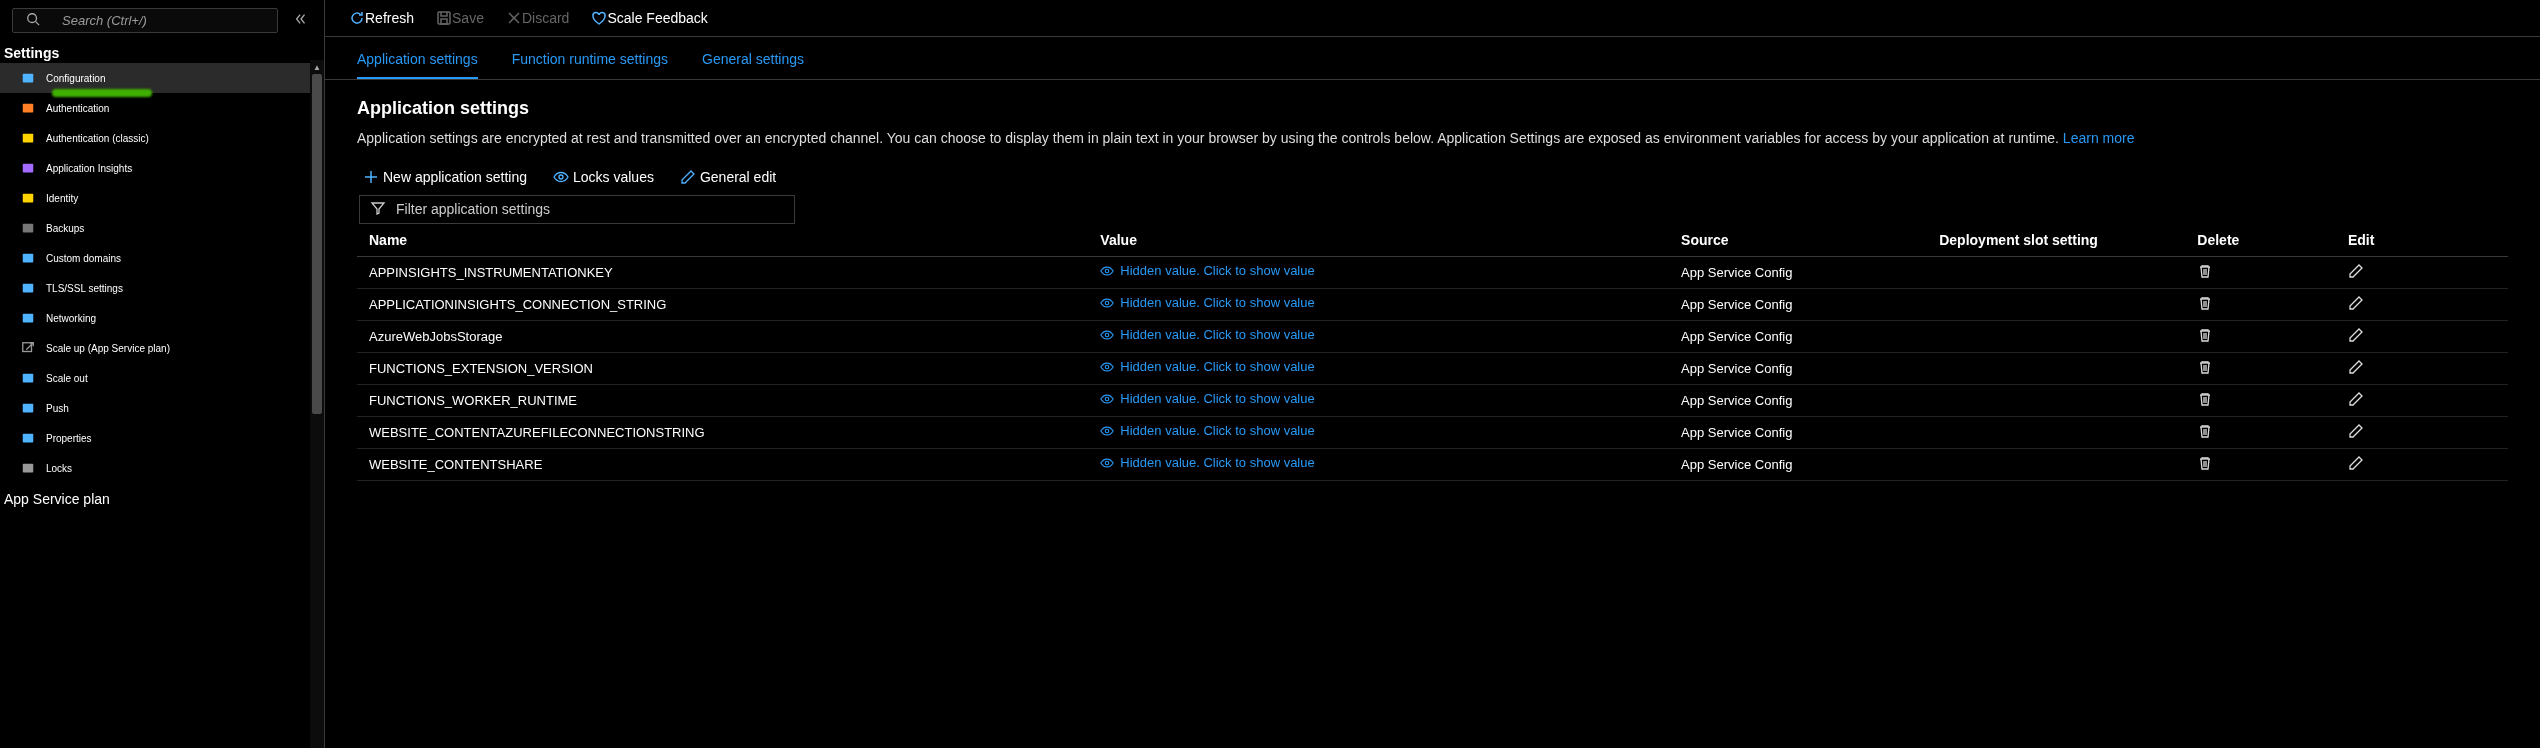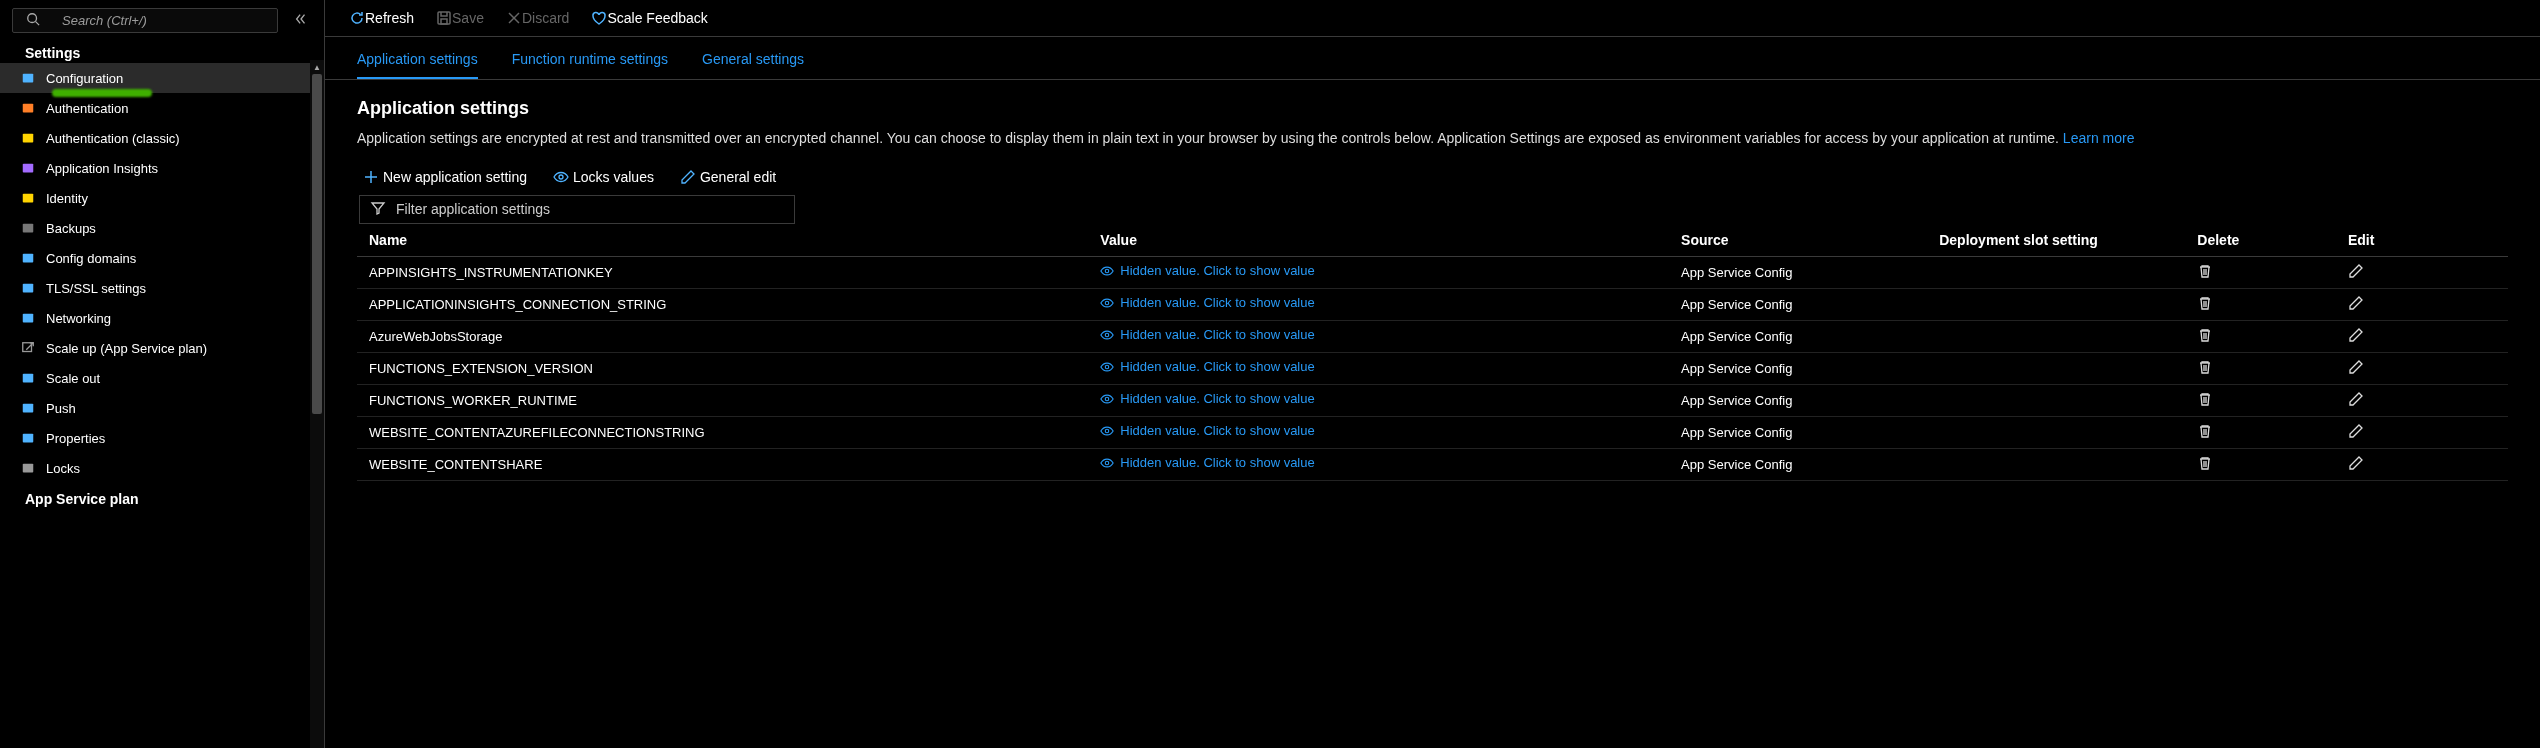--- a/index.html
+++ b/index.html
@@ -59,34 +59,34 @@
     outline:none;
     color:var(--text);
     font-size:13px;
     width:100%;
   }
   .search-box input::placeholder{color:var(--muted);font-style:italic;}
   .collapse-btn{color:var(--muted);cursor:pointer;padding:4px;}
   .section-label{
     font-weight:600;
     font-size:14px;
-    padding:6px 16px 2px 25px;
+    padding:6px 16px 2px 4px;
   }
   .nav-list{display:flex;flex-direction:column;position:relative;}
   .nav-item{
     display:flex;
     align-items:center;
     gap:10px;
     padding:7px 16px 7px 20px;
     cursor:pointer;
     position:relative;
   }
   .nav-item.selected{background:var(--selected);}
   .nav-item .icon{width:16px;height:16px;display:flex;align-items:center;justify-content:center;flex-shrink:0;}
-  .nav-item .label{font-size:13px;}
+  .nav-item .label{font-size:10px;}
   .highlight-bar{
     position:absolute;
     left:52px;
     top:100%;
     width:100px;
     height:8px;
     background:var(--highlight);
     border-radius:4px;
     filter:blur(1px);
     margin-top:-4px;
@@ -251,21 +251,21 @@
             </svg>
           </span>
     <span class="label">Backups</span>
         </div>
         <div class="nav-item">
           <span class="icon">
             <svg width="14" height="14" viewBox="0 0 16 16" fill="#4fb3ff">
               <rect x="2" y="3" width="12" height="10" rx="1"></rect>
             </svg>
           </span>
-    <span class="label">Config domains</span>
+    <span class="label">Custom domains</span>
         </div>
         <div class="nav-item">
           <span class="icon">
             <svg width="14" height="14" viewBox="0 0 16 16" fill="#4fb3ff">
               <rect x="2" y="3" width="12" height="10" rx="1"></rect>
             </svg>
           </span>
     <span class="label">TLS/SSL settings</span>
         </div>
         <div class="nav-item">
@@ -312,21 +312,21 @@
         </div>
         <div class="nav-item">
           <span class="icon">
             <svg width="14" height="14" viewBox="0 0 16 16" fill="#999">
               <rect x="2" y="3" width="12" height="10" rx="1"></rect>
             </svg>
           </span>
     <span class="label">Locks</span>
         </div>
       </div>
-    <div class="section-label" style="margin-top:2px;font-weight:700;">App Service plan</div>
+    <div class="section-label" style="margin-top:2px;font-weight:400;">App Service plan</div>
     <div class="scrollbar">
       <div class="arrow-up">▲</div>
       <div class="thumb"></div>
     </div>
   </div>
 
   <div class="main">
     <div class="toolbar">
       <div class="tool-btn">
         <span class="icon">

